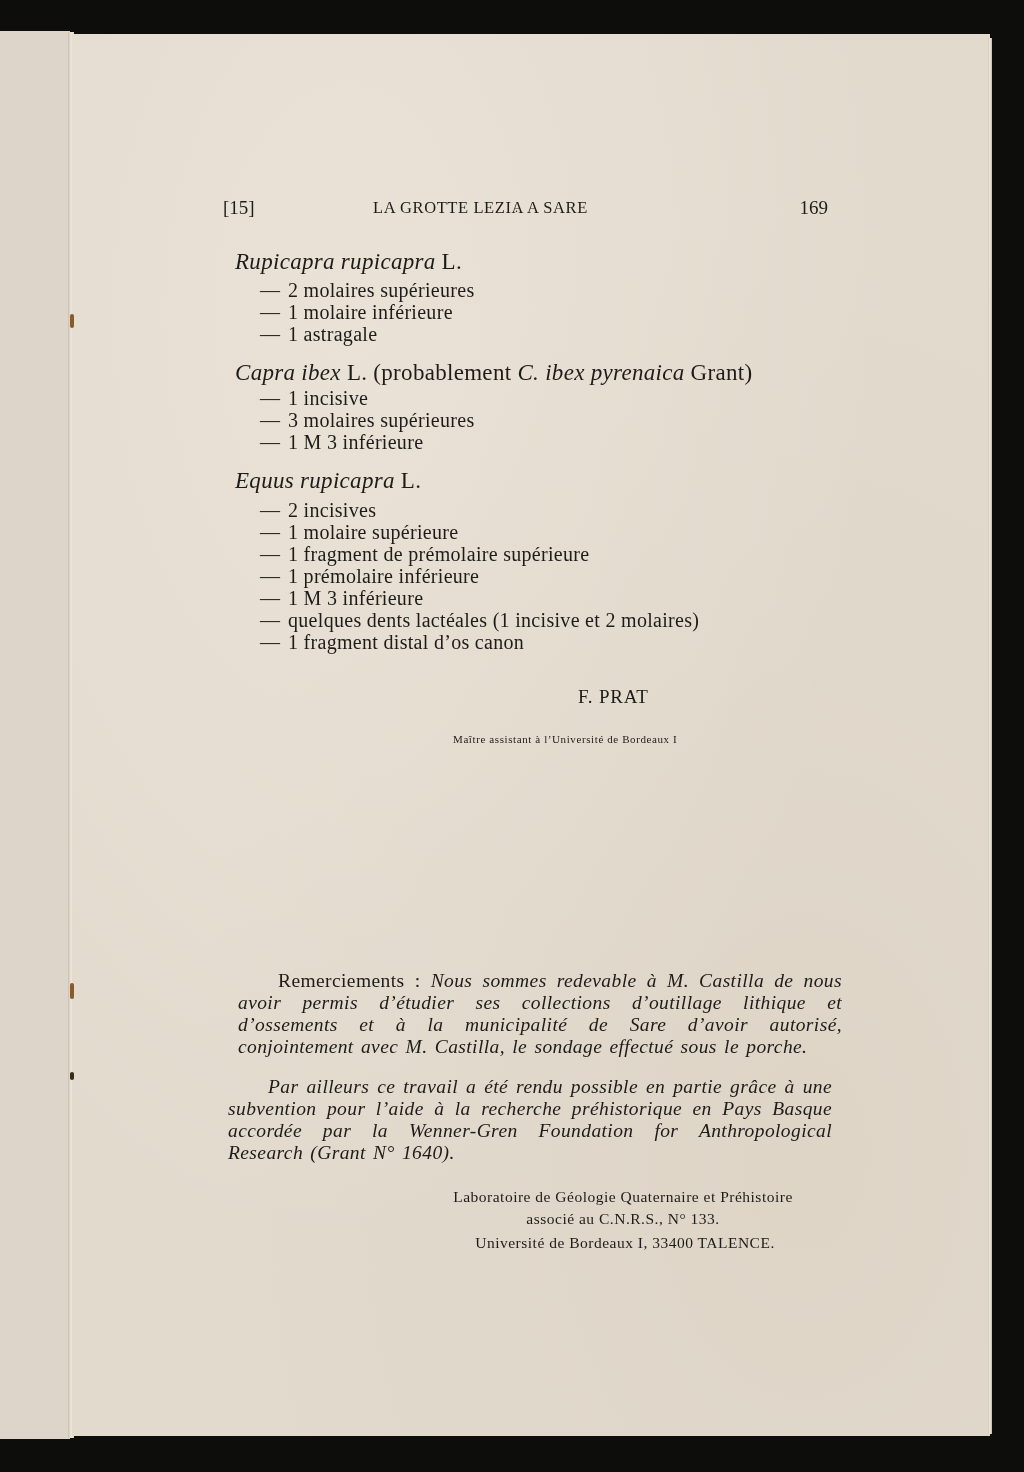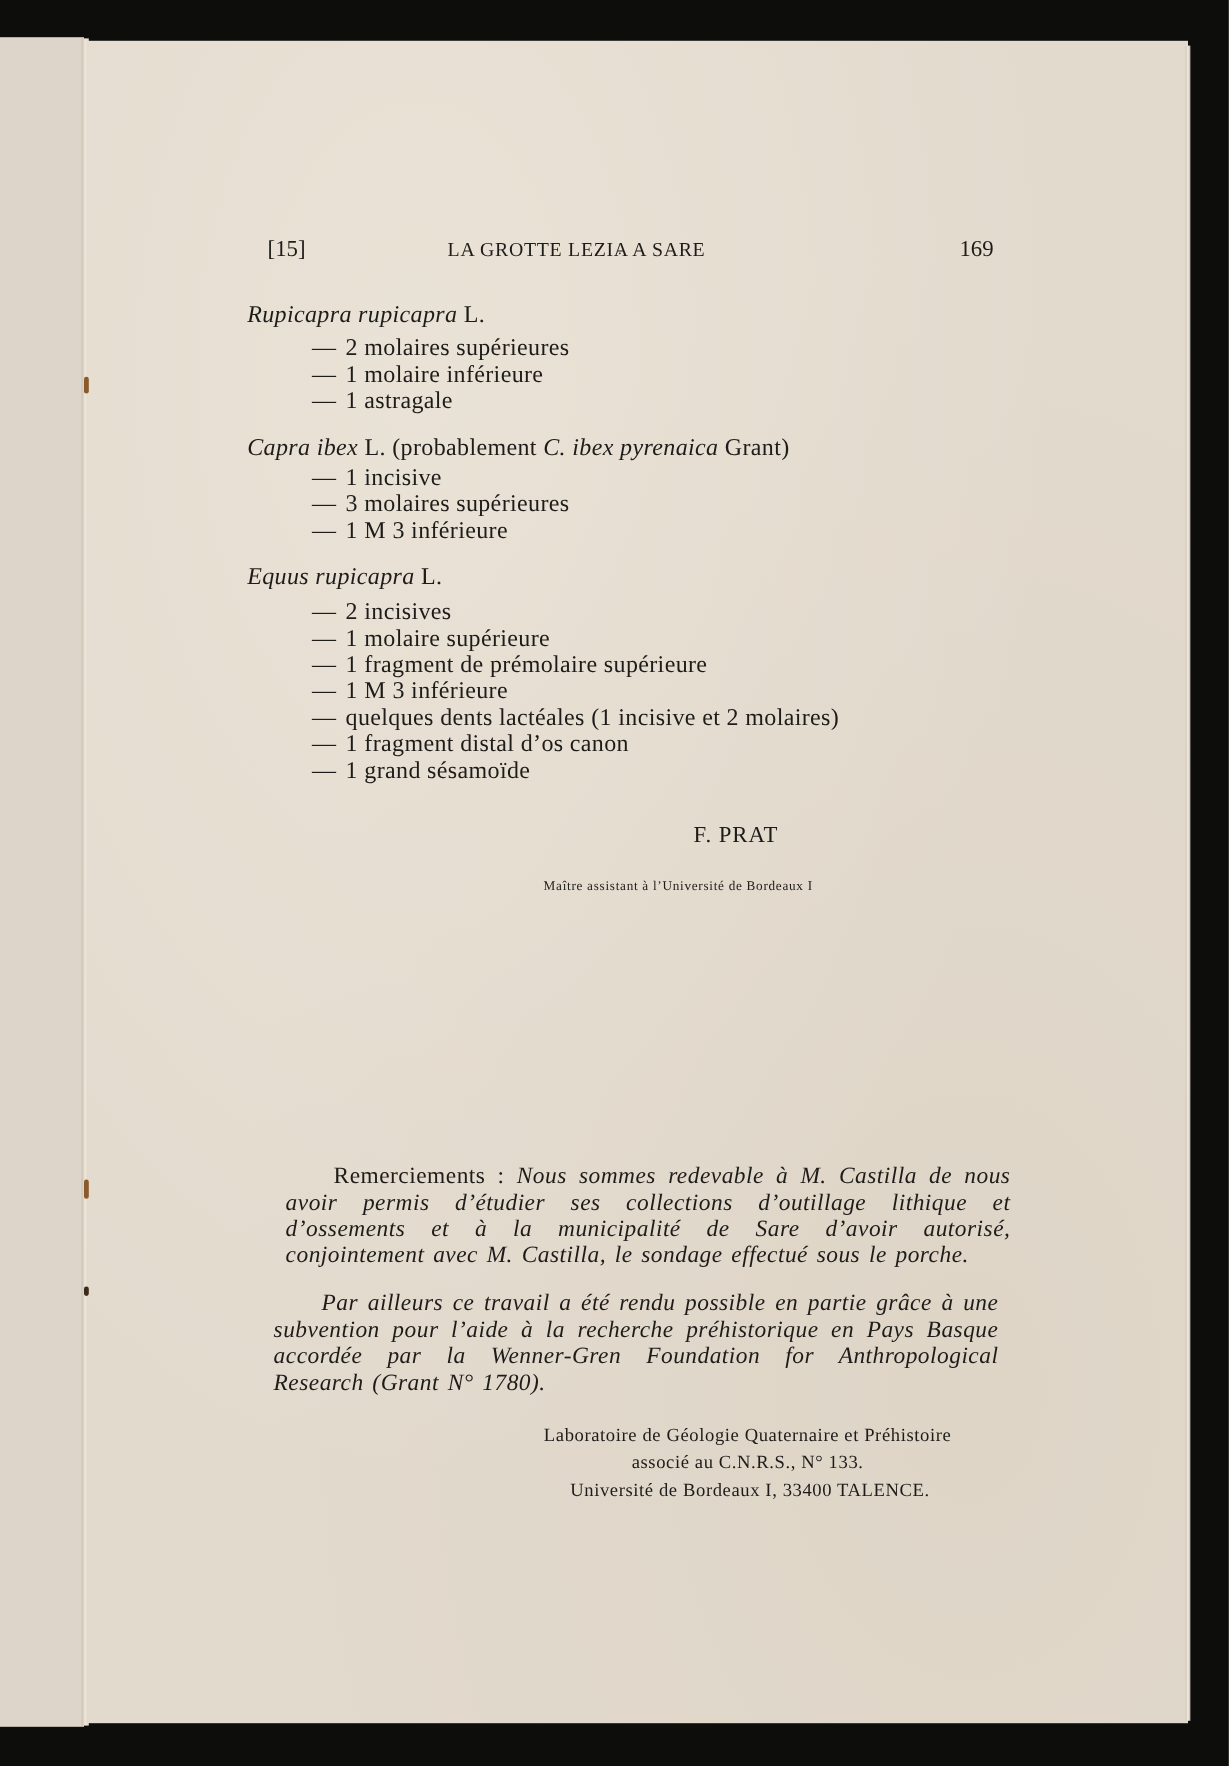--- a/index.html
+++ b/index.html
@@ -76,22 +76,22 @@
       position: absolute; left: 150px; top: 0;
       font-size: 16.5px; letter-spacing: 0.6px;
     }
     .rh-dot {
       position: absolute; left: 292px; top: 0; font-size: 12px;
     }
     .rh-right { position: absolute; right: 0; top: 0; }
 
     .species {
       position: absolute;
-      left: 206px;
-      font-size: 20px;
+      left: 235px;
+      font-size: 23px;
       line-height: 22px;
       letter-spacing: 0.3px;
     }
     .species-name { font-style: italic; }
     .item-list {
       position: absolute;
       left: 260px;
       font-size: 20px;
       line-height: 22px;
       margin: 0;
@@ -176,29 +176,29 @@
     <li><span class="dash">—</span><span>1 M 3 inférieure</span></li>
   </ul>
 
   <div class="species" style="top:470px;">
     <span class="species-name">Equus rupicapra</span><span> L.</span>
   </div>
   <ul class="item-list" style="top:499px;">
     <li><span class="dash">—</span><span>2 incisives</span></li>
     <li><span class="dash">—</span><span>1 molaire supérieure</span></li>
     <li><span class="dash">—</span><span>1 fragment de prémolaire supérieure</span></li>
+    <li><span class="dash">—</span><span>1 prémolaire inférieure</span></li>
     <li><span class="dash">—</span><span>1 M 3 inférieure</span></li>
     <li><span class="dash">—</span><span>quelques dents lactéales (1 incisive et 2 molaires)</span></li>
     <li><span class="dash">—</span><span>1 fragment distal d’os canon</span></li>
-    <li><span class="dash">—</span><span>1 grand sésamoïde</span></li>
   </ul>
 
   <div class="sig-name" style="position:absolute;">F. PRAT</div>
   <div class="sig-title" style="position:absolute;">Maître assistant à l’Université de Bordeaux I</div>
 
   <p class="paragraph para1" style="margin:10px;"><span>Remerciements : </span><span class="it">Nous sommes redevable à M. Castilla de nous avoir permis d’étudier ses collections d’outillage lithique et d’ossements et à la municipalité de Sare d’avoir autorisé, conjointement avec M. Castilla, le sondage effectué sous le porche.</span></p>
-  <p class="paragraph para2" style="margin:0;">Par ailleurs ce travail a été rendu possible en partie grâce à une subvention pour l’aide à la recherche préhistorique en Pays Basque accordée par la Wenner-Gren Foundation for Anthropological Research (Grant N° 1780).</p>
+  <p class="paragraph para2" style="margin:0;">Par ailleurs ce travail a été rendu possible en partie grâce à une subvention pour l’aide à la recherche préhistorique en Pays Basque accordée par la Wenner-Gren Foundation for Anthropological Research (Grant N° 1640).</p>
 
   <div class="address addr1">Laboratoire de Géologie Quaternaire et Préhistoire</div>
   <div class="address addr2">associé au C.N.R.S., N° 133.</div>
   <div class="address addr3">Université de Bordeaux I, 33400 TALENCE.</div>
 
 </div>
 
 </body></html>

